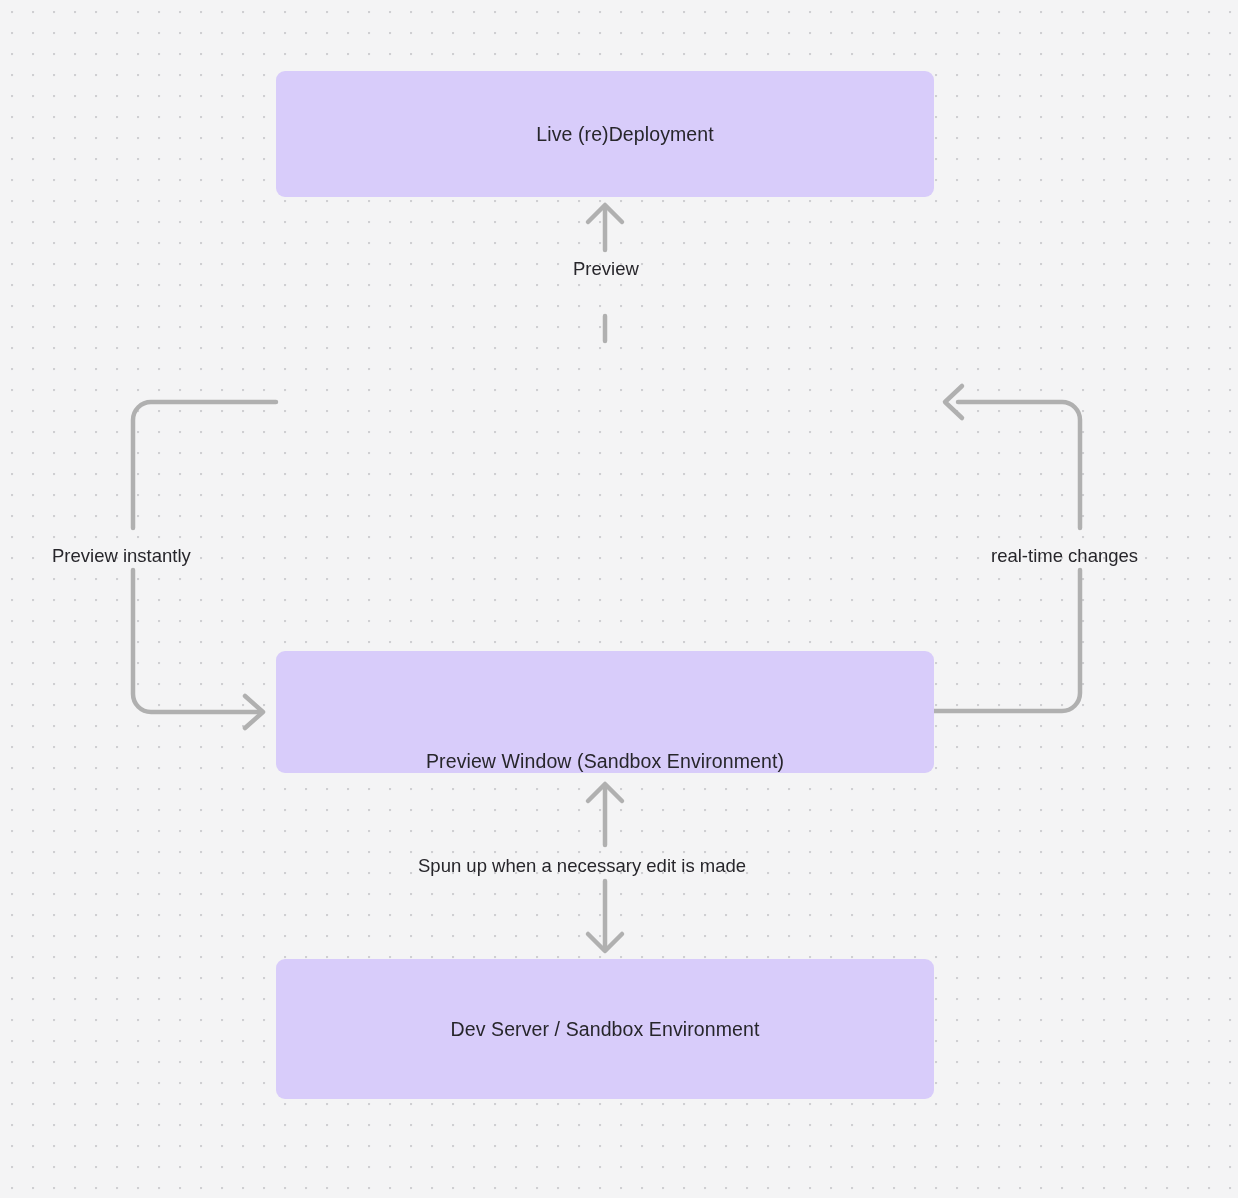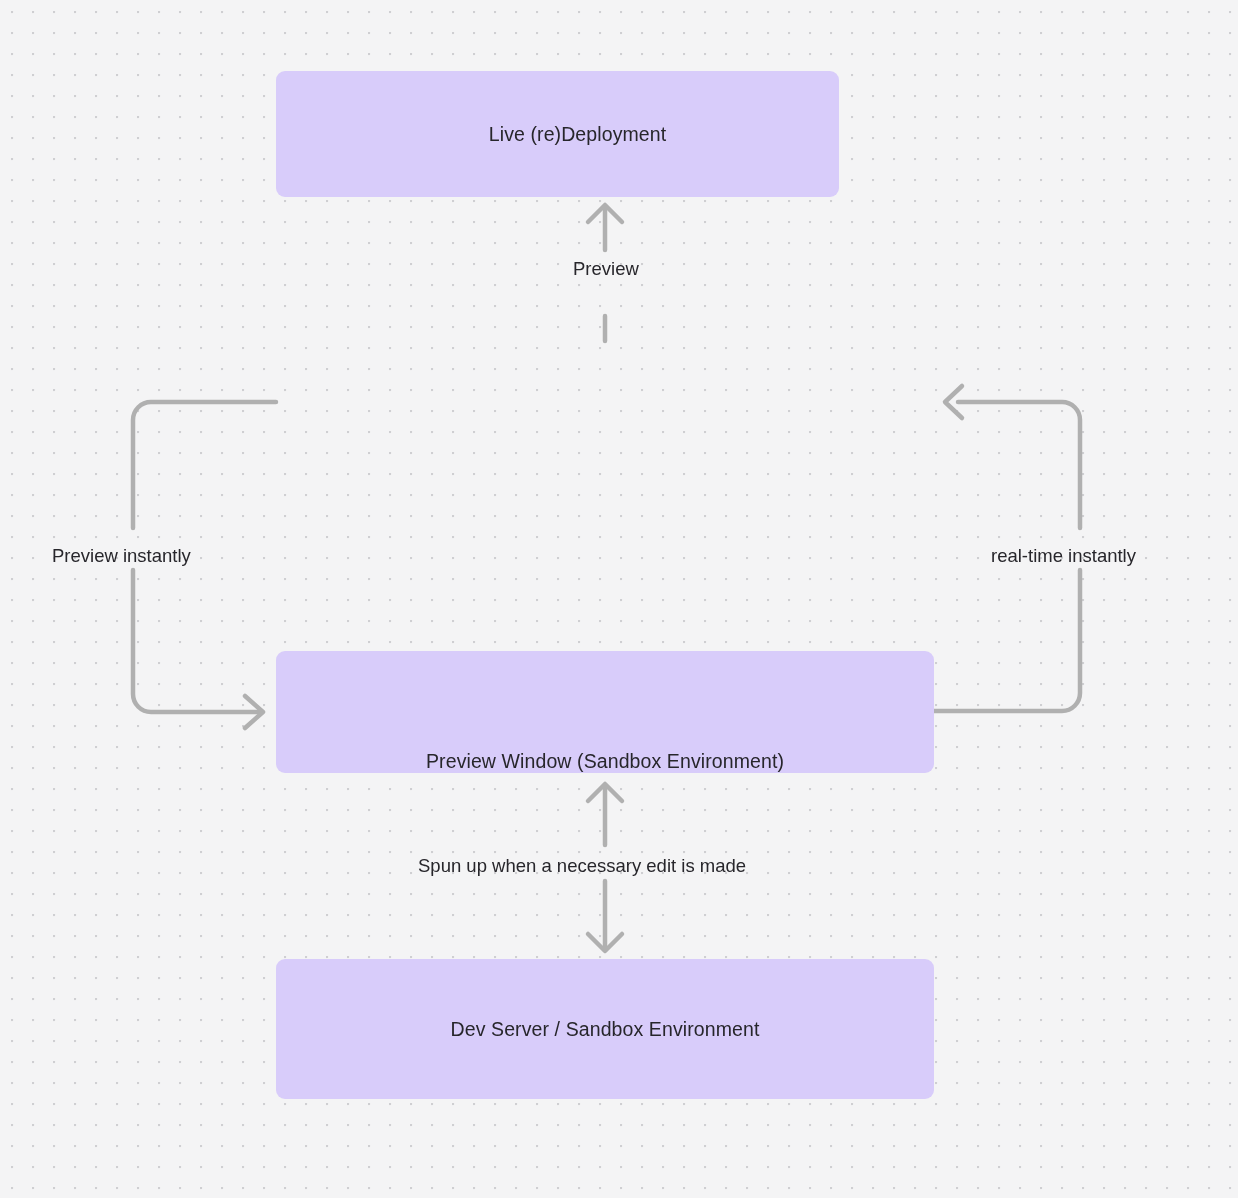--- a/index.html
+++ b/index.html
@@ -46,21 +46,21 @@
   }
   .node-label {
     color: #27262B;
     font-size: 19.5px;
     line-height: 1.25;
     letter-spacing: 0.1px;
     text-align: center;
     white-space: nowrap;
   }
 
-  #node-live      { left: 276px; top: 71px;  width: 563px; height: 126px; padding-left: 40px; }
+  #node-live      { left: 276px; top: 71px;  width: 658px; height: 126px; padding-left: 40px; }
   #node-editor    { left: 276px; top: 341px; width: 658px; height: 124px; }
   #node-preview   { left: 276px; top: 651px; width: 658px; height: 122px; align-items: flex-end; }
   #node-devserver { left: 276px; top: 959px; width: 658px; height: 140px; }
 
   
   .edge-label {
     position: absolute;
     color: #27262B;
     font-size: 18.5px;
     line-height: 1;
@@ -119,17 +119,17 @@
   </div>
 
   <div class="node" id="node-devserver">
     <span class="node-label">Dev Server / Sandbox Environment</span>
   </div>
 
   <div class="edge-label" id="label-publish">Preview</div>
 
   <div class="edge-label" id="label-updates">Preview instantly</div>
 
-  <div class="edge-label" id="label-feedback">real-time instantly</div>
+  <div class="edge-label" id="label-feedback">real-time changes</div>
 
   <div class="edge-label" id="label-spunup">Spun up when a necessary edit is made</div>
 
 </div>
 
 </body></html>

